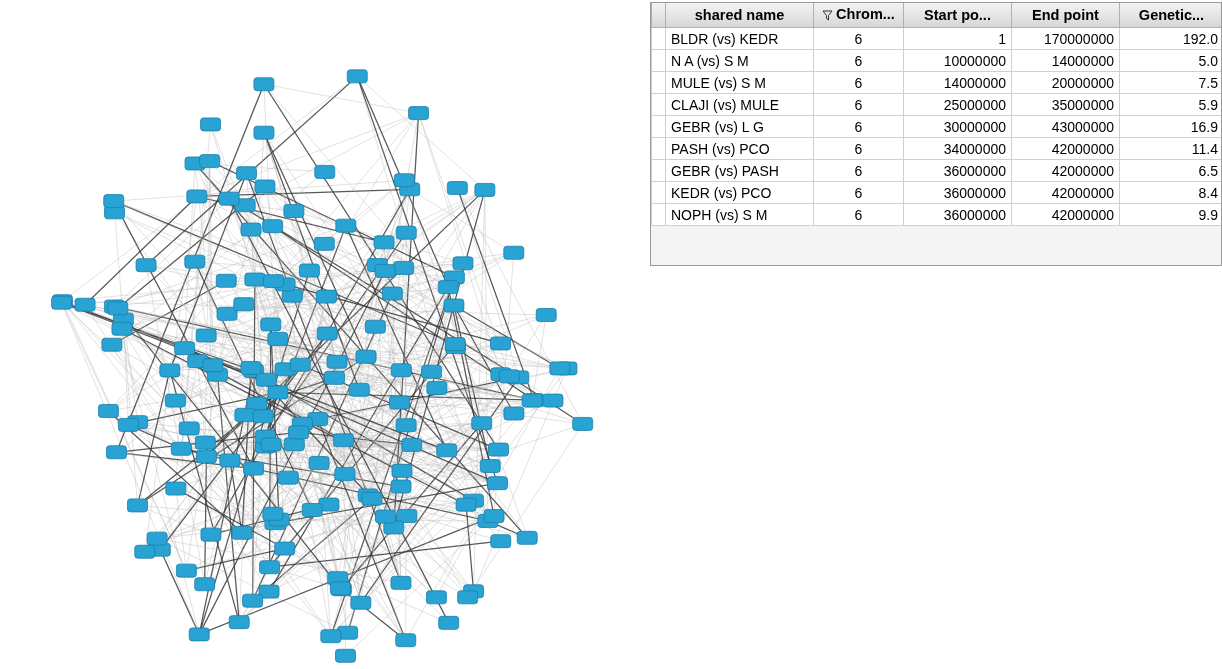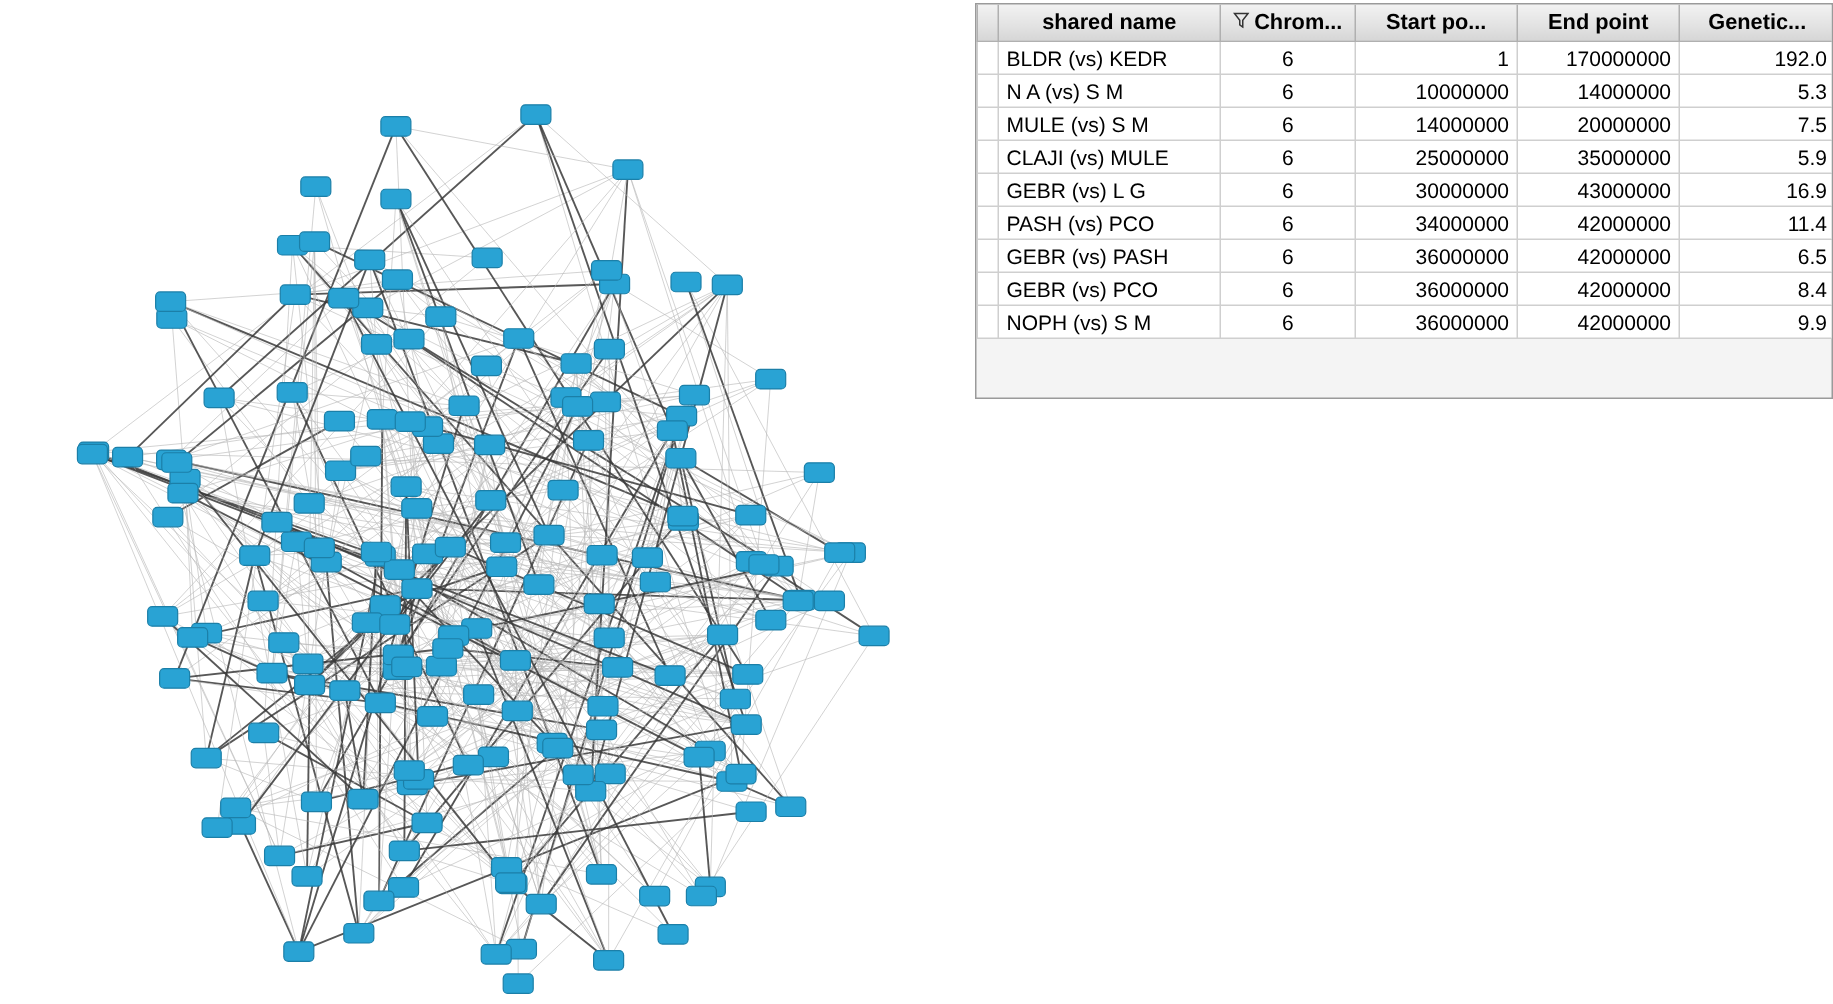--- a/index.html
+++ b/index.html
@@ -1145,21 +1145,21 @@
             <td class="num">1</td>
             <td class="num">170000000</td>
             <td class="num">192.0</td>
           </tr>
           <tr>
             <td class="colgutter"></td>
             <td class="txt">N A (vs) S M</td>
             <td class="ctr">6</td>
             <td class="num">10000000</td>
             <td class="num">14000000</td>
-            <td class="num">5.3</td>
+            <td class="num">5.0</td>
           </tr>
           <tr>
             <td class="colgutter"></td>
             <td class="txt">MULE (vs) S M</td>
             <td class="ctr">6</td>
             <td class="num">14000000</td>
             <td class="num">20000000</td>
             <td class="num">7.5</td>
           </tr>
           <tr>
@@ -1189,21 +1189,21 @@
           <tr>
             <td class="colgutter"></td>
             <td class="txt">GEBR (vs) PASH</td>
             <td class="ctr">6</td>
             <td class="num">36000000</td>
             <td class="num">42000000</td>
             <td class="num">6.5</td>
           </tr>
           <tr>
             <td class="colgutter"></td>
-            <td class="txt">GEBR (vs) PCO</td>
+            <td class="txt">KEDR (vs) PCO</td>
             <td class="ctr">6</td>
             <td class="num">36000000</td>
             <td class="num">42000000</td>
             <td class="num">8.4</td>
           </tr>
           <tr>
             <td class="colgutter"></td>
             <td class="txt">NOPH (vs) S M</td>
             <td class="ctr">6</td>
             <td class="num">36000000</td>

